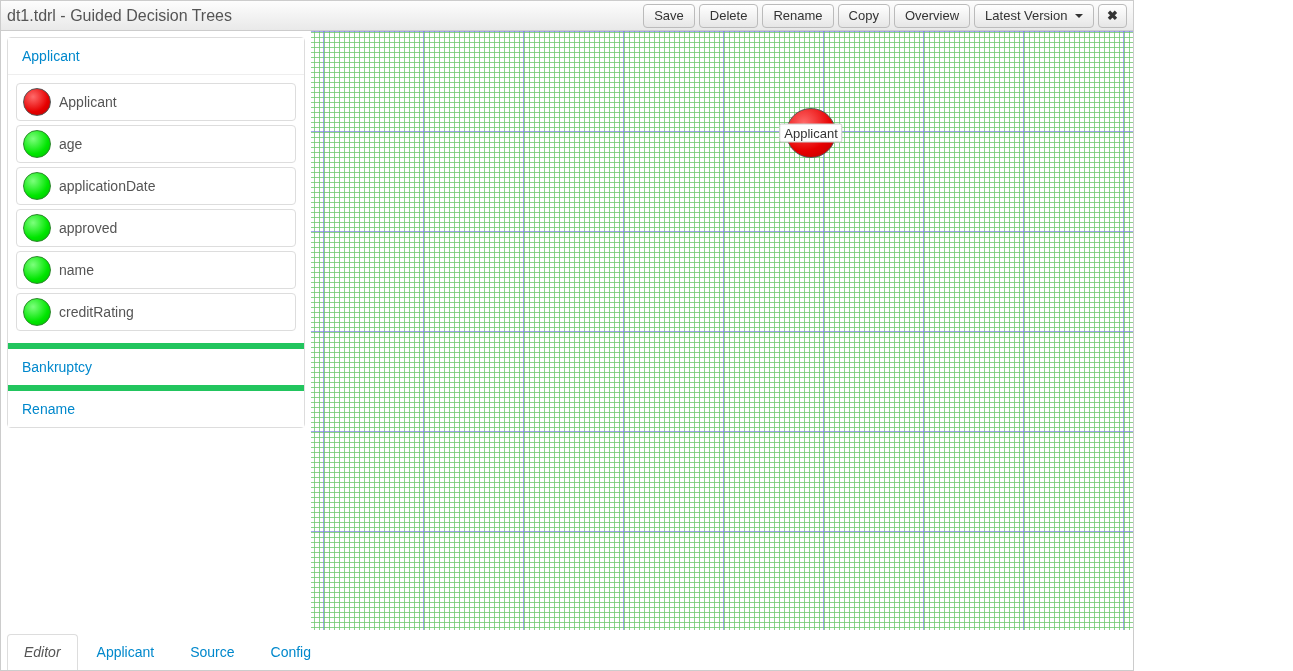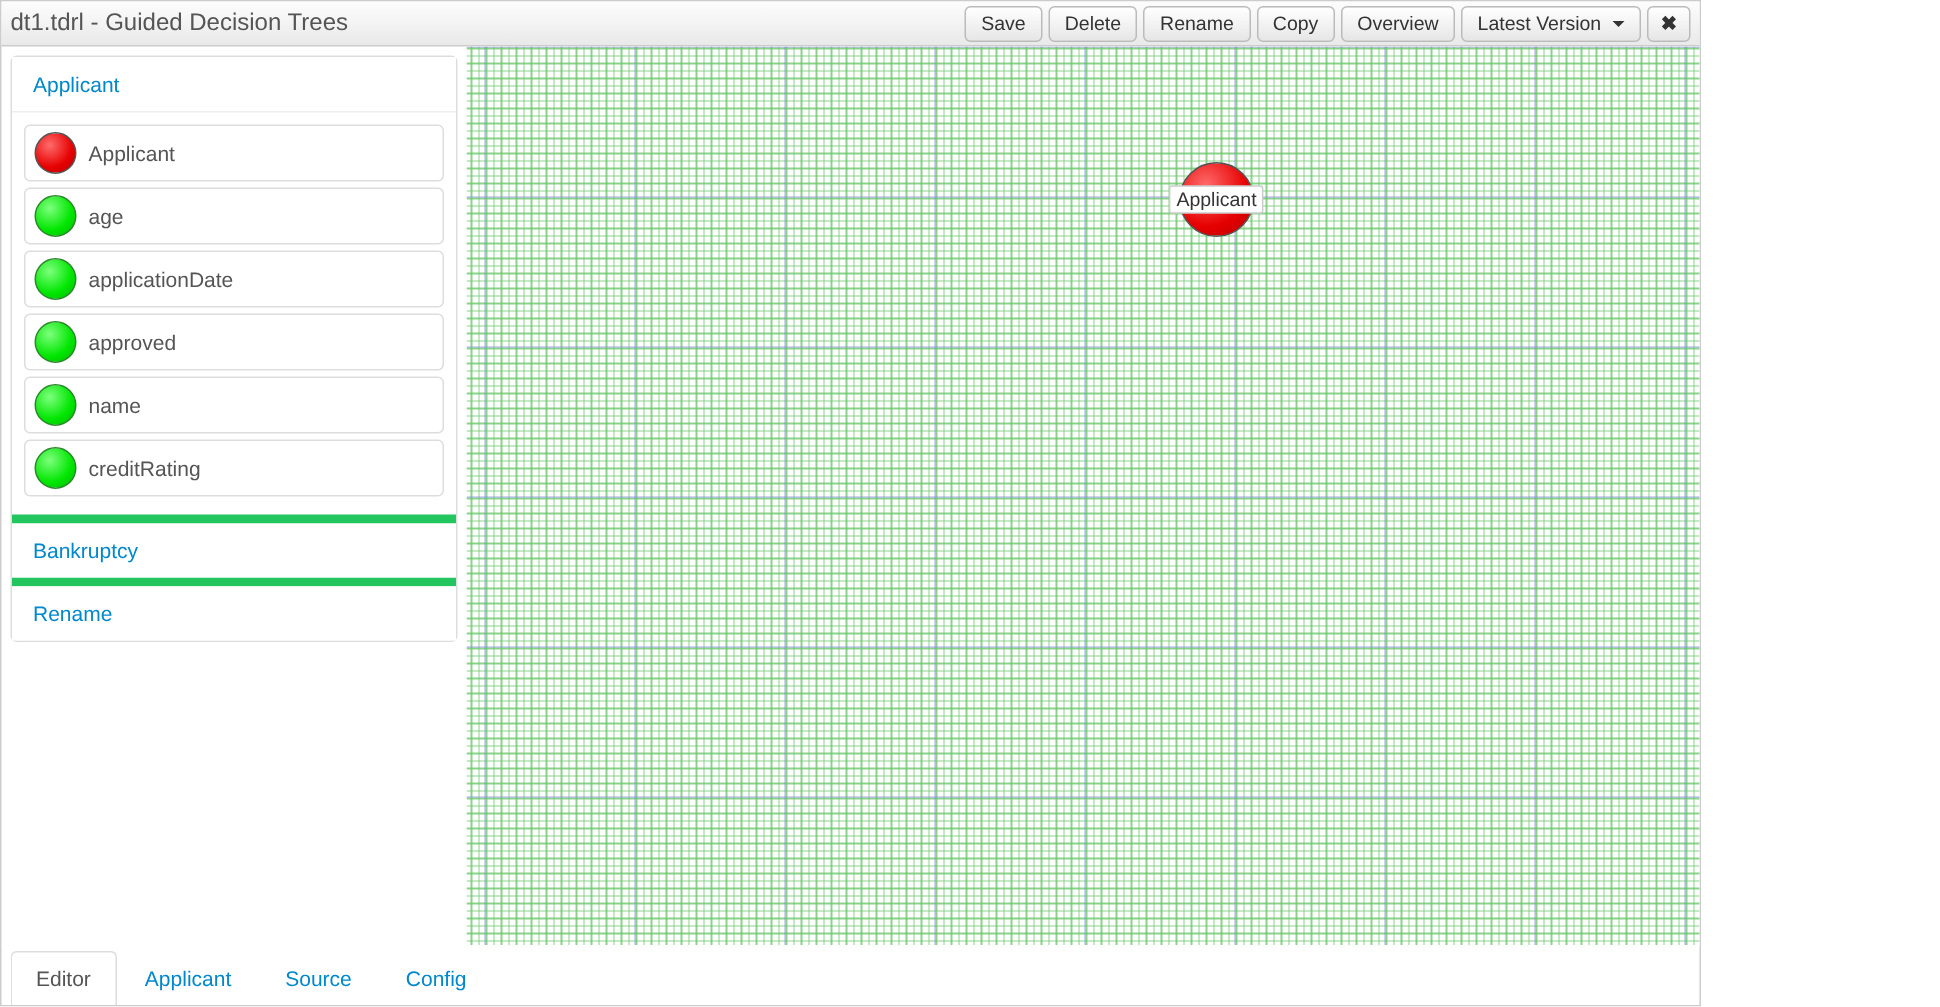--- a/index.html
+++ b/index.html
@@ -194,20 +194,21 @@
     border: 1px solid transparent;
     border-bottom: none;
     border-radius: 4px 4px 0 0;
     margin-right: 2px;
     font-size: 14px;
   }
   .tab.active {
     color: #555;
     background: #fff;
     border-color: #ddd;
+    font-style: italic;
   }
 </style>
 </head>
 <body>
 
 <div class="app">
 
   <div class="header">
     <div class="header-title">dt1.tdrl - Guided Decision Trees</div>
     <div class="header-spacer"></div>

